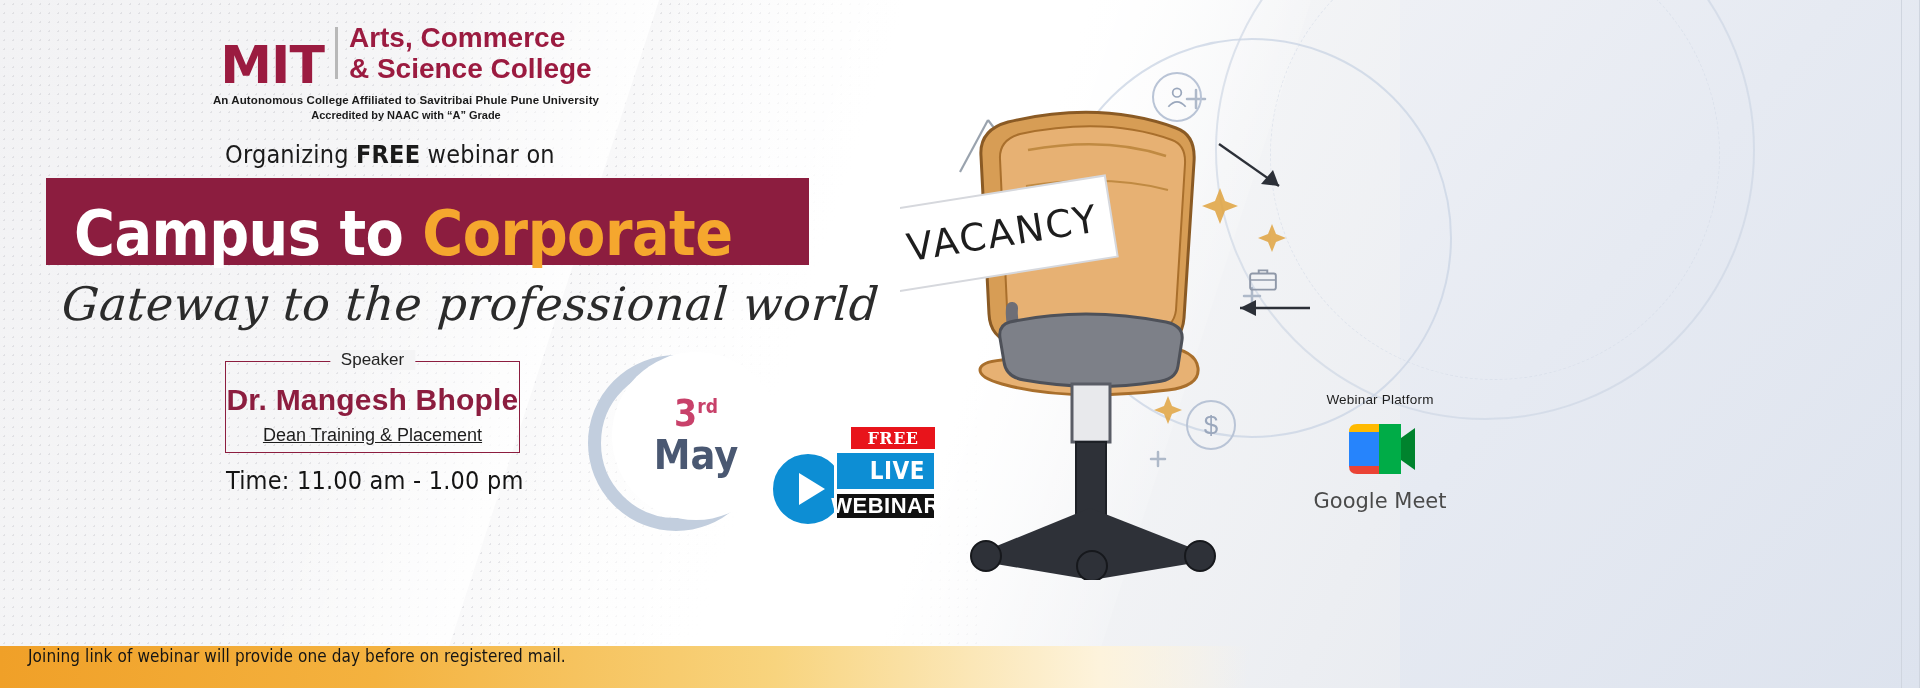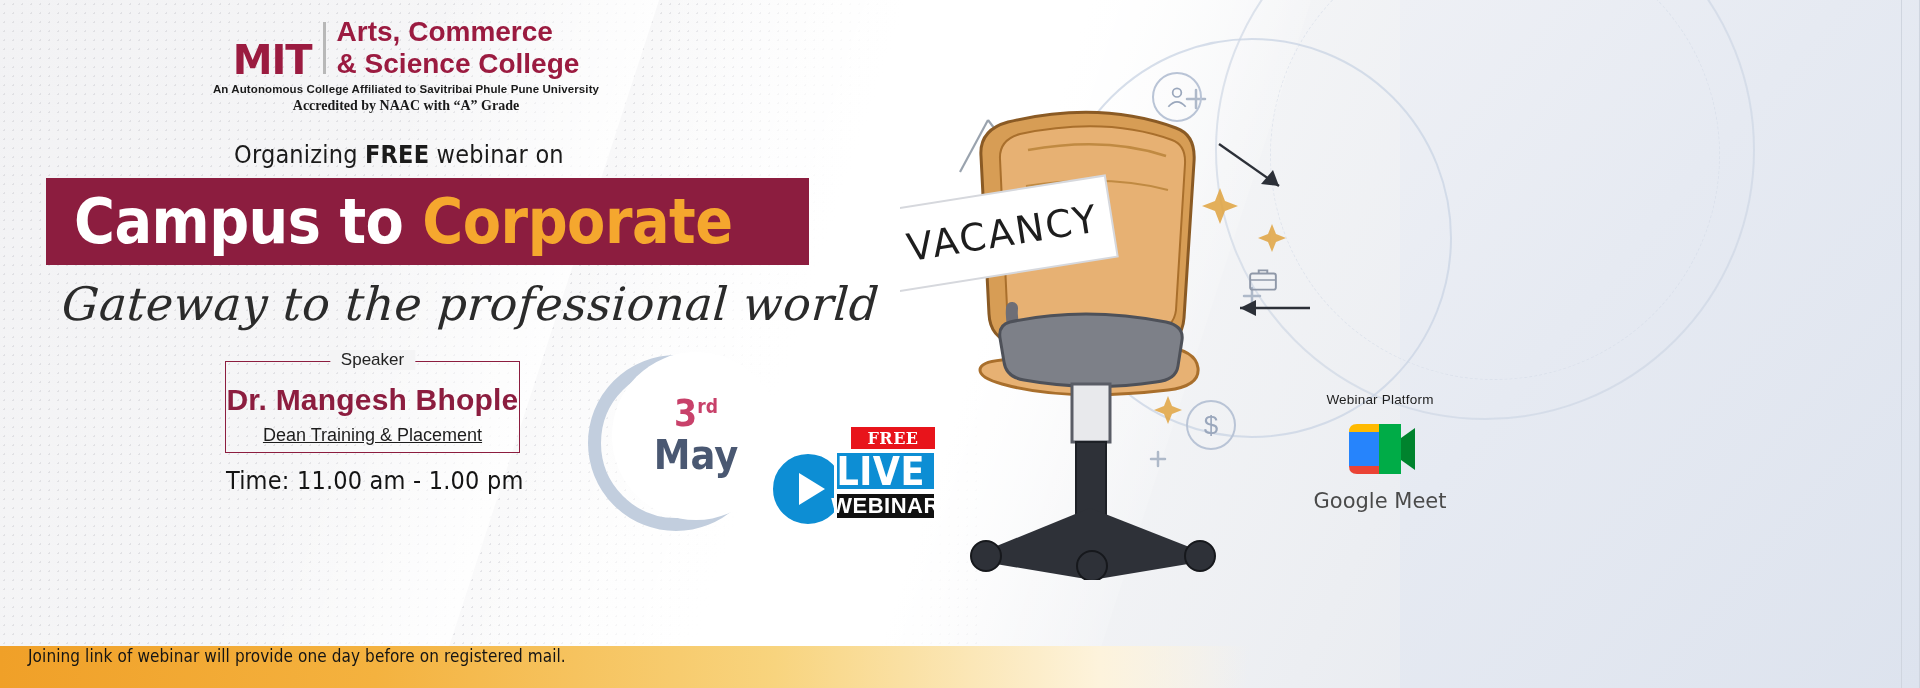--- a/index.html
+++ b/index.html
@@ -49,39 +49,39 @@
   .edgeline {
     position:absolute; right:18px; top:0; width:1px; height:688px;
     background:#cfd5df;
   }
   .edgeline2 { right:0px; }
 
   
   .logo { position:absolute; left:196px; top:16px; width:420px; }
   .logo-row { display:flex; align-items:center; justify-content:center; }
   .logo-mit {
-    font-size:40px; font-weight:bold; color:#9b1b40; letter-spacing:-1px;
+    font-size:52px; font-weight:bold; color:#9b1b40; letter-spacing:-1px;
     line-height:.95; font-family:"DejaVu Sans", sans-serif;margin-top:25px;
   }
   .logo-bar { width:3px; height:52px; background:#b8b8b8; margin:0 11px; }
   .logo-words { color:#9b1b40; font-weight:bold; font-size:28px; line-height:1.13; }
   .logo-sub1 { text-align:center; font-size:11.5px; font-weight:bold; color:#1a1a1a; margin-top:4px; letter-spacing:.1px; }
-  .logo-sub2 { text-align:center; font-size:14px; font-weight:bold; color:#1a1a1a; margin-top:3px;font-family:Liberation Serif, serif; }
+  .logo-sub2 { text-align:center; font-size:11px; font-weight:bold; color:#1a1a1a; margin-top:3px; }
 
   
   .organizing {
-    position:absolute; left:234px; top:140px;
+    position:absolute; left:225px; top:140px;
     font-size:25px; color:#1b1b1b; font-family:"DejaVu Sans Condensed","Liberation Sans",sans-serif;
     letter-spacing:.2px;
   }
   .organizing b { font-weight:bold; }
   .titleband {
     position:absolute; left:46px; top:178px; width:763px; height:87px;
     background:#8c1d3f;
-    display:flex; align-items:center;
+    display:flex; align-items:flex-end;
   }
   .titletext {
     font-size:62px; font-weight:bold; color:#ffffff;
     font-family:"DejaVu Sans Condensed","Liberation Sans",sans-serif;
     letter-spacing:-.5px; padding-left:28px; white-space:nowrap;
     line-height:1;
   }
   .titletext .hl { color:#f5a72e; }
   .tagline {
     position:absolute; left:62px; top:277px;
@@ -153,21 +153,21 @@
     background:#e8141b; border:2px solid #ffffff;
     display:flex; align-items:center; justify-content:center;
   }
   .freetag span { color:#fff; font-weight:bold; font-size:16px; letter-spacing:.5px;
     font-family:"DejaVu Serif", serif; }
   .livetag {
     position:absolute; left:834px; top:450px; width:103px; height:42px;
     background:#0d8ed4; border:3px solid #ffffff;
     display:flex; align-items:center; justify-content:flex-end;
   }
-  .livetag span { color:#fff; font-weight:bold; font-size:39px; letter-spacing:.5px; padding-right:9px;
+  .livetag span { color:#fff; font-weight:bold; font-size:24px; letter-spacing:.5px; padding-right:9px;
     font-family:"DejaVu Sans Condensed","Liberation Sans",sans-serif; }
   .webinartag {
     position:absolute; left:834px; top:491px; width:103px; height:30px;
     background:#111111; border:3px solid #ffffff;
     display:flex; align-items:center; justify-content:center;
   }
   .webinartag span { color:#fff; font-weight:bold; font-size:22px; letter-spacing:.5px; }
 
   
   .chairwrap { position:absolute; left:900px; top:60px; width:420px; height:520px; }

